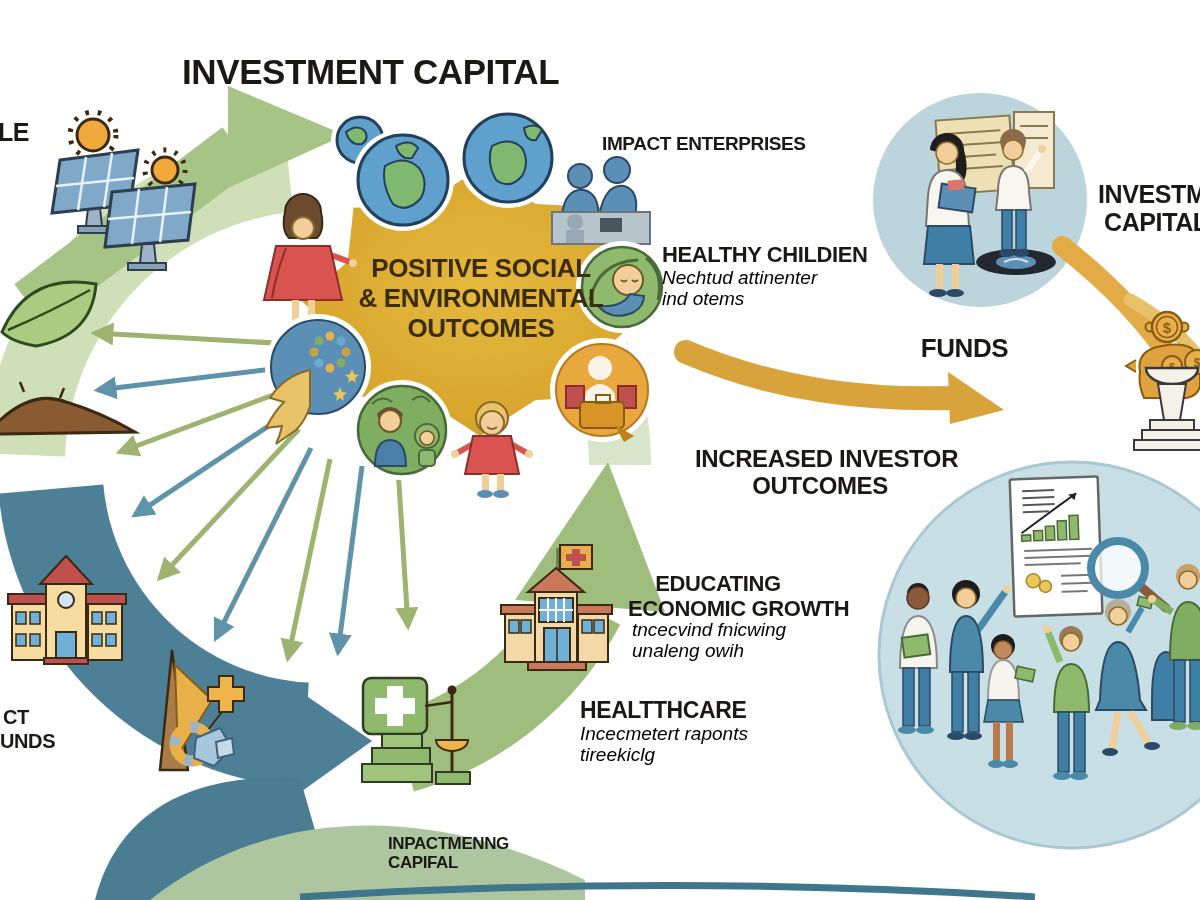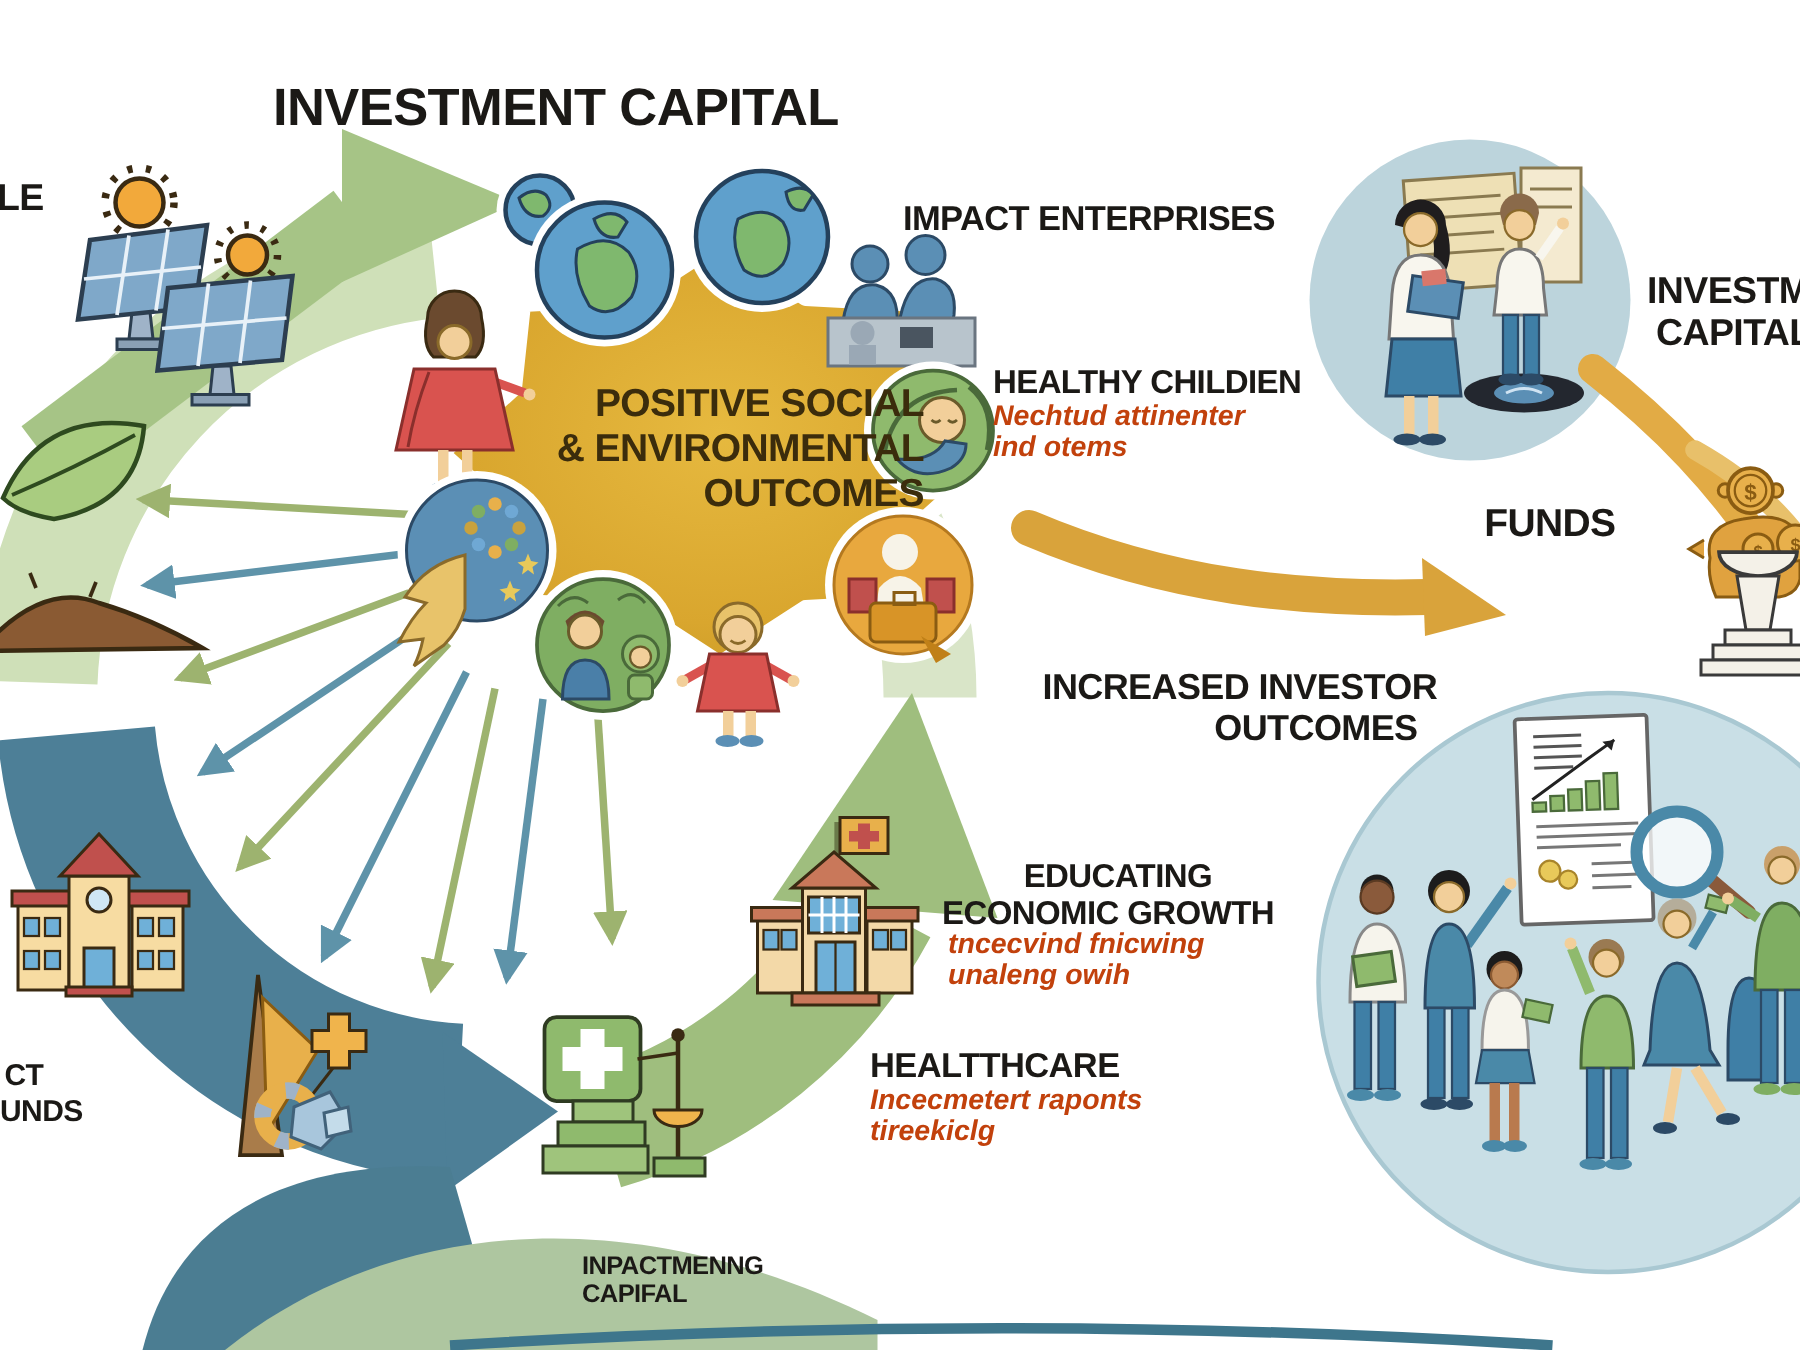--- a/index.html
+++ b/index.html
@@ -1,22 +1,22 @@
 <!DOCTYPE html>
 <html><head>
 <meta charset="utf-8">
 <style>
   html,body{margin:0;padding:0;background:#e9e9e9}
   .canvas{position:relative;width:1200px;height:900px;background:#ffffff;overflow:hidden;
           font-family:"Liberation Sans",sans-serif}
   svg.art{position:absolute;left:0;top:0}
   .t{position:absolute;color:#1b1916;font-weight:700;letter-spacing:-0.4px;line-height:1.12;
      white-space:nowrap;font-family:"Liberation Sans",sans-serif}
-  .center{text-align:right}
-  .sub{position:absolute;font-weight:700;font-style:italic;color:#c2410c;letter-spacing:0;
+  .center{text-align:center}
+  .sub{position:absolute;font-weight:400;font-style:italic;color:#000000;letter-spacing:0;
        line-height:1.08;white-space:nowrap;font-family:"Liberation Sans",sans-serif}
   .ln{display:block}
   .burst-title{color:#3b2c0c}
 </style>
 </head>
 <body>
 
 <div class="canvas">
 
 <svg class="art" width="1200" height="900" viewBox="0 0 1200 900">
@@ -438,21 +438,21 @@
 <div class="t" style="left:182px;top:52px;font-size:35px">INVESTMENT CAPITAL</div>
 
 <div class="t" style="left:-2px;top:118px;font-size:25px">LE</div>
 
 <div class="t center burst-title" style="left:346px;top:254px;width:270px;font-size:26px;line-height:1.15">
   <span class="ln">POSITIVE SOCIAL</span>
   <span class="ln">&amp; ENVIRONMENTAL</span>
   <span class="ln">OUTCOMES</span>
 </div>
 
-<div class="t" style="left:602px;top:133px;font-size:23px">IMPACT ENTERPRISES</div>
+<div class="t" style="left:602px;top:133px;font-size:19px">IMPACT ENTERPRISES</div>
 
 <div class="t" style="left:662px;top:243px;font-size:22px">HEALTHY CHILDIEN</div>
 <div class="sub" style="left:662px;top:268px;font-size:19px">
   <span class="ln">Nechtud attinenter</span>
   <span class="ln">ind otems</span>
 </div>
 
 <div class="t center" style="left:852px;top:334px;width:225px;font-size:26px">
   <span class="ln">FUNDS</span>
 </div>

